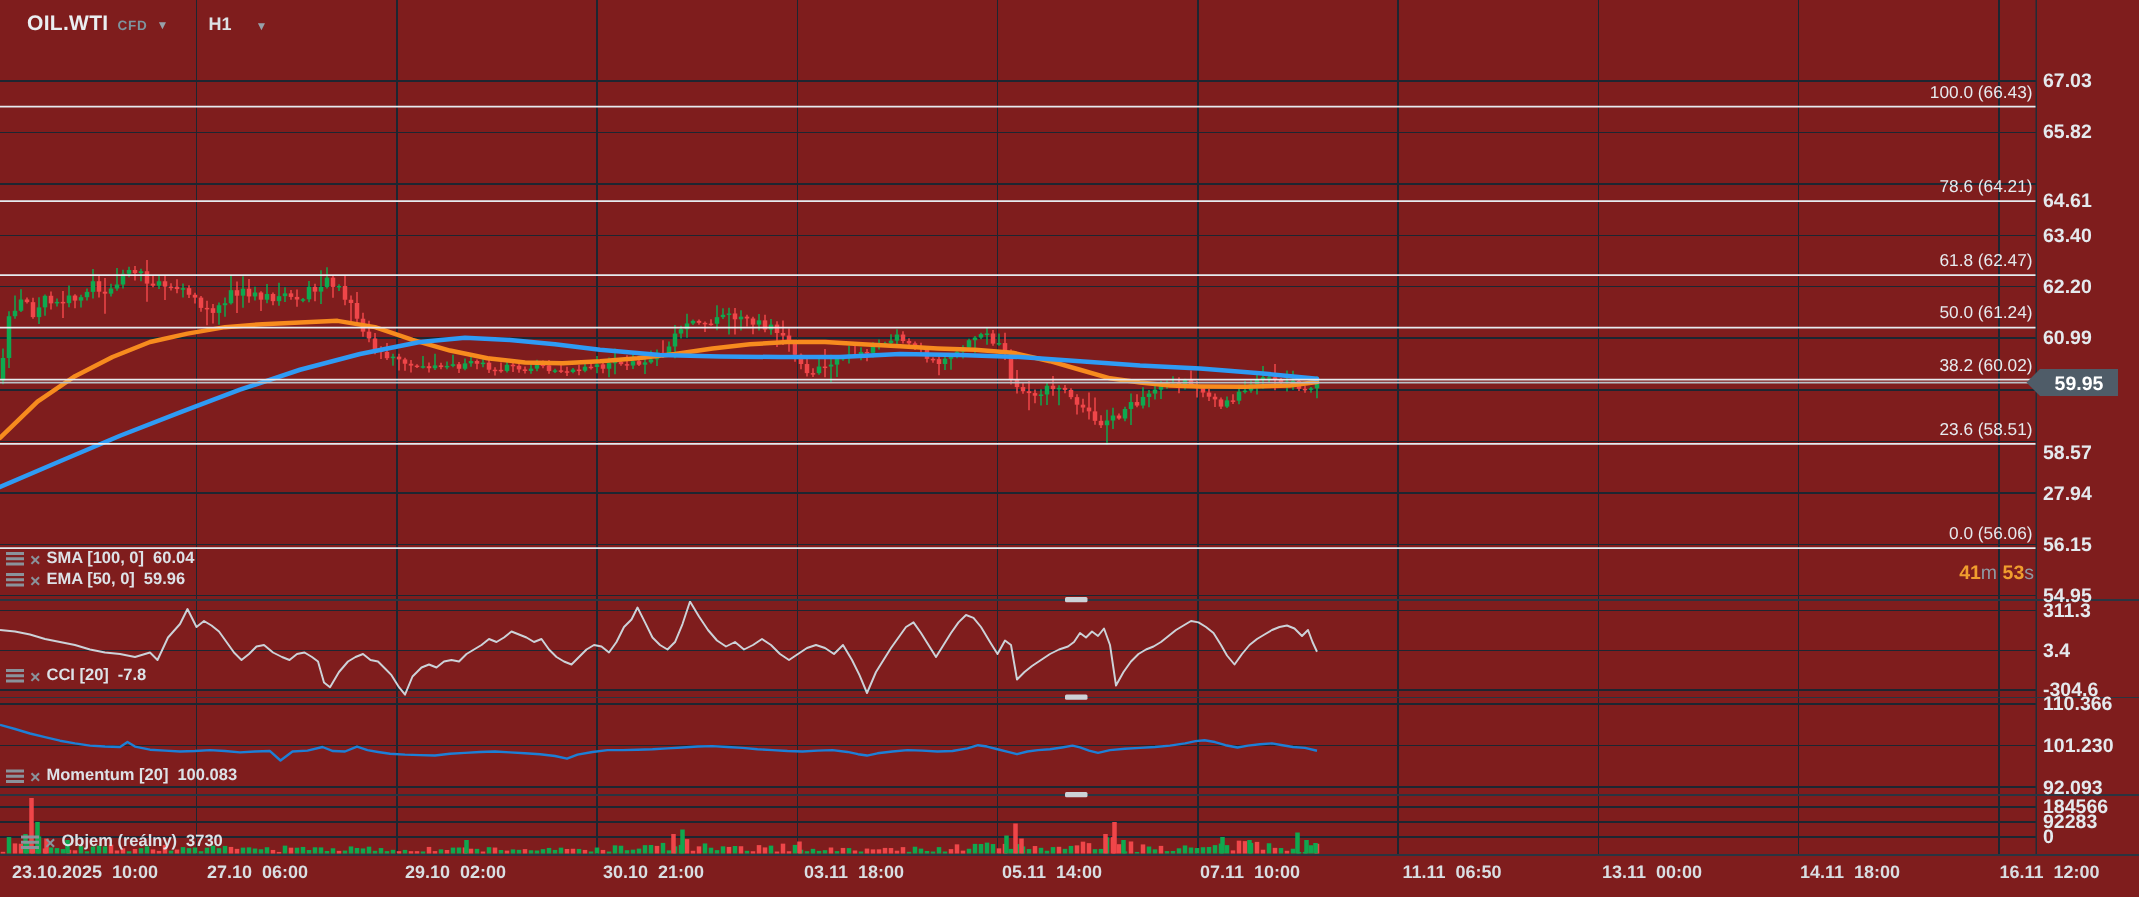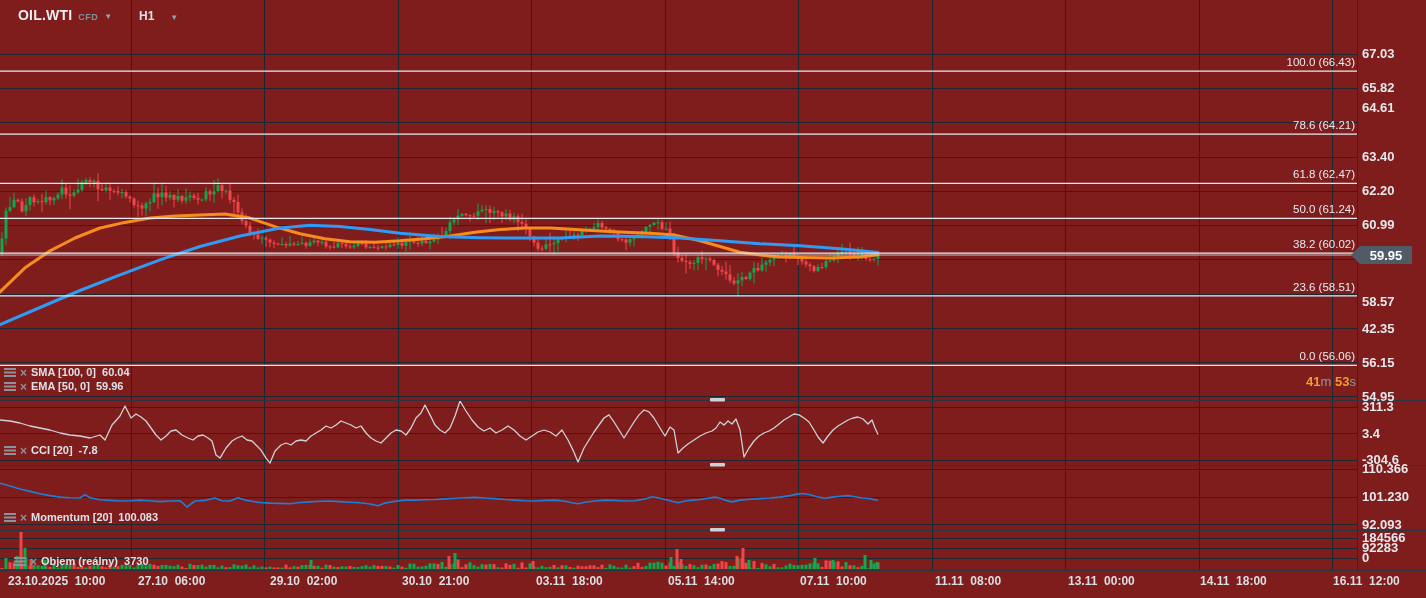--- a/index.html
+++ b/index.html
@@ -813,26 +813,26 @@
 
   <div class="price-tag">
     <span>59.95</span>
   </div>
 
   <div class="timer"><span class="num">41</span><span class="unit">m</span><span> </span><span class="num">53</span><span class="unit">s</span></div>
 
   <div id="labels">
       <div class="y-tick" style="top: 46px;">67.03</div>
       <div class="y-tick" style="top: 80.3555px;">65.82</div>
-      <div class="y-tick" style="top: 100px;">64.61</div>
+      <div class="y-tick" style="top: 126px;">64.61</div>
       <div class="y-tick" style="top: 149.066px;">63.40</div>
       <div class="y-tick" style="top: 183.138px;">62.20</div>
       <div class="y-tick" style="top: 217.493px;">60.99</div>
       <div class="y-tick" style="top: 294px;">58.57</div>
-      <div class="y-tick" style="top: 320.56px;">42.35</div>
+      <div class="y-tick" style="top: 320.56px;">27.94</div>
       <div class="y-tick" style="top: 354.915px;">56.15</div>
       <div class="y-tick" style="top: 388.987px;">54.95</div>
       <div class="y-tick" style="top: 399.003px;">311.3</div>
       <div class="y-tick" style="top: 425.5px;">3.4</div>
       <div class="y-tick" style="top: 452.006px;">-304.6</div>
       <div class="y-tick" style="top: 461.498px;">110.366</div>
       <div class="y-tick" style="top: 489px;">101.230</div>
       <div class="y-tick" style="top: 516.505px;">92.093</div>
       <div class="y-tick" style="top: 530px;">184566</div>
       <div class="y-tick" style="top: 540px;">92283</div>
@@ -844,18 +844,18 @@
       <div class="fib-label" style="top: 237.035px;">38.2 (60.02)</div>
       <div class="fib-label" style="top: 279.908px;">23.6 (58.51)</div>
       <div class="fib-label" style="top: 349.471px;">0.0 (56.06)</div>
       <div class="t-label" style="left: 8px;">23.10.2025  10:00</div>
       <div class="t-label" style="left: 138px;">27.10  06:00</div>
       <div class="t-label" style="left: 270px;">29.10  02:00</div>
       <div class="t-label" style="left: 402px;">30.10  21:00</div>
       <div class="t-label" style="left: 536px;">03.11  18:00</div>
       <div class="t-label" style="left: 668px;">05.11  14:00</div>
       <div class="t-label" style="left: 800px;">07.11  10:00</div>
-      <div class="t-label" style="left: 935px;">11.11  08:00</div>
+      <div class="t-label" style="left: 935px;">11.11  06:50</div>
       <div class="t-label" style="left: 1068px;">13.11  00:00</div>
       <div class="t-label" style="left: 1200px;">14.11  18:00</div>
       <div class="t-label" style="left: 1333px;">16.11  12:00</div>
     </div>
 </div>
 
 </body></html>

